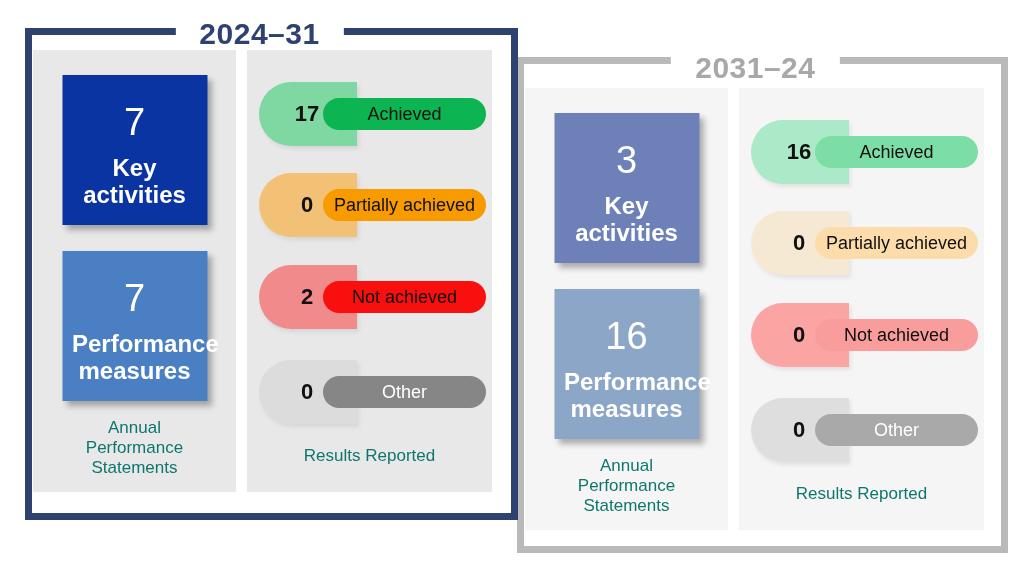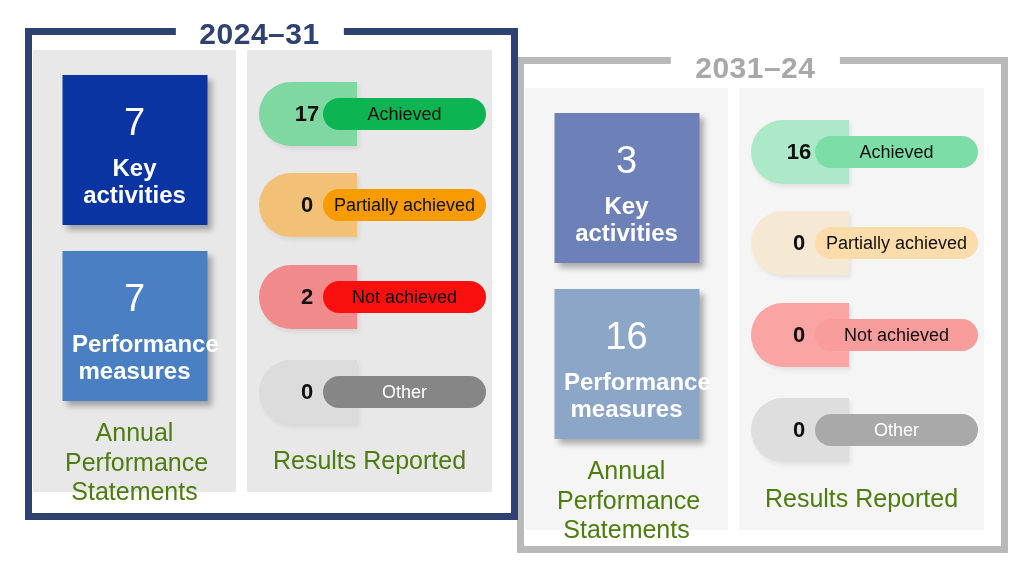--- a/index.html
+++ b/index.html
@@ -31,21 +31,21 @@
   }
   .stat-box.first  { top:25px; }
   .stat-box.second { top:201px; }
   .box-count { position:absolute; top:26px; left:0; right:0; text-align:center;
                font-size:38px; font-weight:400; }
   .box-label { position:absolute; bottom:16px; left:0; right:0; text-align:center;
                font-size:24px; font-weight:bold; line-height:1.15; padding:0 10px; }
 
   .caption {
     position:absolute; left:0; right:0; text-align:center;
-    font-size:25px; color:#4d7c0f; line-height:1.18;
+    font-size:17px; color:#0f766e; line-height:1.18;
   }
   .caption-statements { top:368px; padding:0 32px; }
   .caption-results   { top:396px; }
 
   .badge { position:absolute; left:12px; width:228px; height:64px; }
   .badge.b1 { top:32px; }
   .badge.b2 { top:123px; }
   .badge.b3 { top:215px; }
   .badge.b4 { top:310px; }
 

